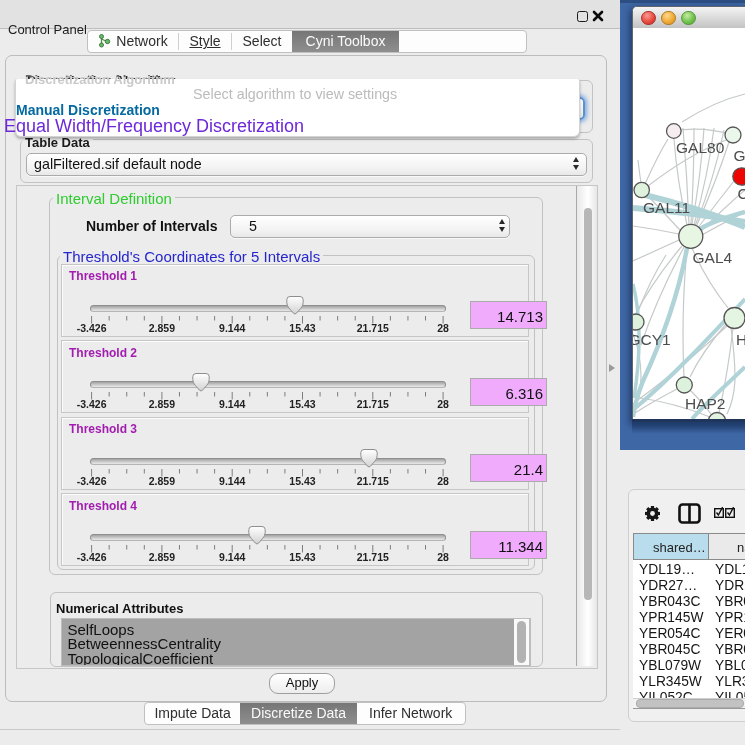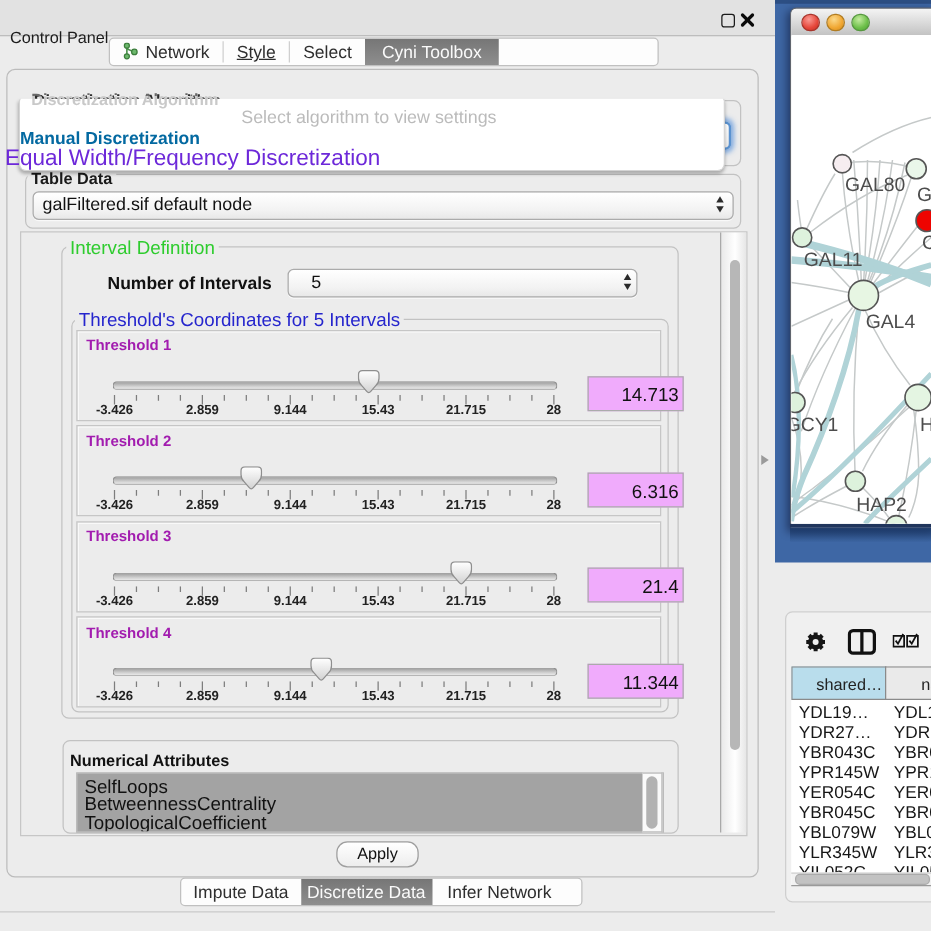--- a/index.html
+++ b/index.html
@@ -302,21 +302,21 @@
     <div style="padding:0 0 0 5.5px;line-height:14.5px;">BetweennessCentrality</div>
     <div style="padding:0 0 0 5.5px;line-height:14.5px;">TopologicalCoefficient</div>
   </div>
   <div class="abs" style="left:514px;top:618px;width:15px;height:46px;background:#fafafa;border:1px solid #bdbdbd;border-left:none;"></div>
   <div class="abs" style="left:516.5px;top:621px;width:9px;height:42px;border-radius:5px;background:#b2b2b2;"></div>
 
   <div id="applybtn" class="abs">Apply</div>
 
   <div class="tabbar abs" style="left:144px;top:702px;width:319.5px;height:20.5px;">
     <div class="seg" style="width:95.5px;">Impute Data</div>
-    <div class="seg sel" style="width:105px;">Discretize Data</div>
+    <div class="seg sel" style="width:117px;">Discretize Data</div>
     <div class="seg" style="width:108px;">Infer Network</div>
   </div>
   <div class="abs" style="left:0;top:729px;width:620px;height:1px;background:#c9c9c9;"></div>
 
   <div class="abs" style="left:609px;top:364px;width:0;height:0;border-top:4px solid transparent;border-bottom:4px solid transparent;border-left:6px solid #9a9a9a;"></div>
 
   <div id="bluebg" class="abs"></div>
   <div id="bluetop" class="abs"></div>
   <div id="macwin" class="abs"></div>
   <div class="abs" style="left:632px;top:419px;width:113px;height:2.5px;background:#20355c;"></div>

